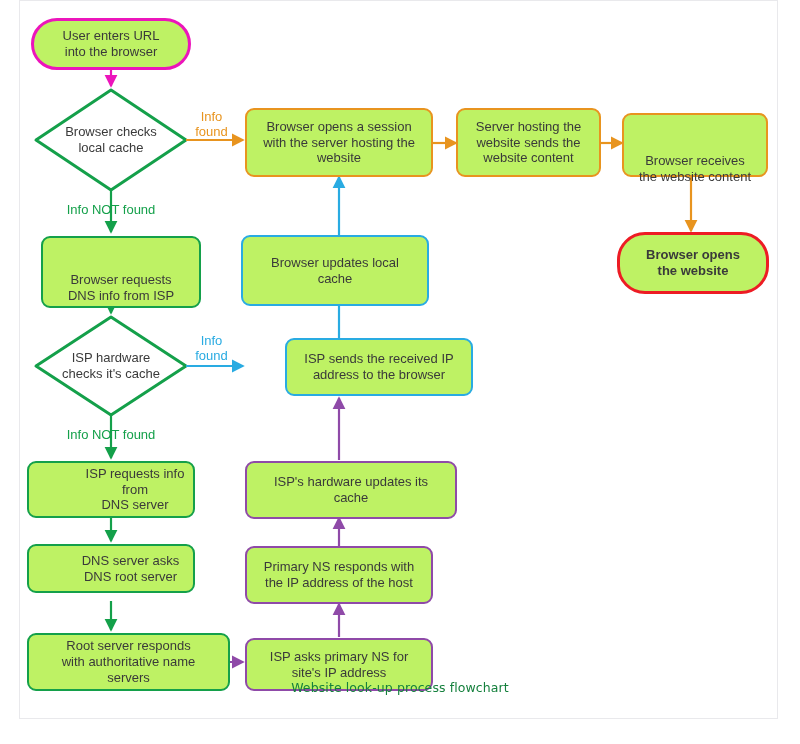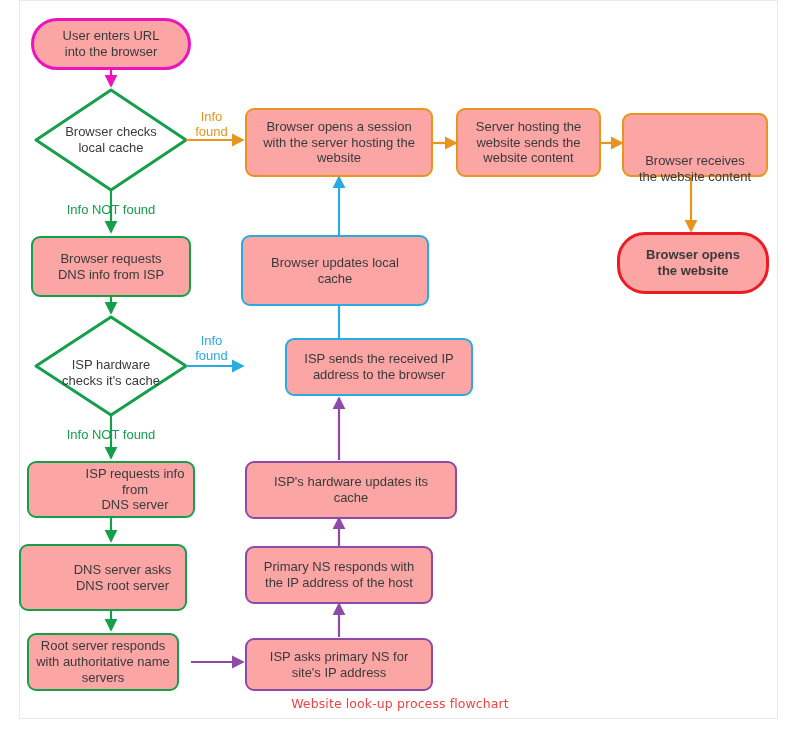--- a/index.html
+++ b/index.html
@@ -47,21 +47,21 @@
   .node {
     position: absolute;
     box-sizing: border-box;
     display: flex;
     align-items: center;
     justify-content: center;
     text-align: center;
     color: #3a3a3a;
     font-size: 13px;
     line-height: 1.22;
-    background: #fca5a5;
+    background: #bef264;
     padding: 2px 6px;
   }
   .node.rounded {
     border-radius: 9px;
     border-style: solid;
     border-width: 2.5px;
   }
   .node.terminal {
     border-radius: 28px;
     border-style: solid;
@@ -82,26 +82,26 @@
   .edge-label {
     position: absolute;
     font-size: 13px;
     line-height: 1.15;
     text-align: center;
     white-space: pre-line;
   }
   #caption {
     position: absolute;
     left: 0;
-    top: 696px;
+    top: 680px;
     width: 800px;
     text-align: center;
     font-family: "DejaVu Sans", sans-serif;
     font-size: 12.5px;
-    color: #ef4444;
+    color: #15803d;
     letter-spacing: 0.1px;
   }
 </style>
 </head>
 <body>
 
 <div id="page">
   <div id="card"></div>
 
   <div id="stage">
@@ -167,41 +167,41 @@
     <div class="node terminal" style="left:31px; top:18px; width:160px; height:52px; border-color:#ec15bb;">
       <span style="white-space:pre-line;">User enters URL
 into the browser</span>
     </div>
 
     <div class="node diamond" style="left:36px; top:115px; width:150px; height:50px;">
       <span class="diamond-label" style="white-space:pre-line;">Browser checks
 local cache</span>
     </div>
 
-    <div class="node rounded" style="left:31px; top:236px; width:160px; height:61px; border-color:#14a04a;">
+    <div class="node rounded" style="left:41px; top:236px; width:160px; height:72px; border-color:#14a04a;align-items:flex-end;">
       <span style="white-space:pre-line;">Browser requests
 DNS info from ISP</span>
     </div>
 
-    <div class="node diamond" style="left:36px; top:341px; width:150px; height:50px;align-items:flex-end;">
+    <div class="node diamond" style="left:36px; top:341px; width:150px; height:50px;">
       <span class="diamond-label" style="white-space:pre-line;">ISP hardware
 checks it's cache</span>
     </div>
 
     <div class="node rounded" style="left:27px; top:461px; width:168px; height:57px; border-color:#14a04a;">
       <span style="white-space:pre-line;margin-left:48px;">ISP requests info from
 DNS server</span>
     </div>
 
-    <div class="node rounded" style="left:19px; top:544px; width:168px; height:67px; border-color:#14a04a;padding-left:45px;">
+    <div class="node rounded" style="left:27px; top:544px; width:168px; height:49px; border-color:#14a04a;padding-left:45px;">
       <span style="white-space:pre-line;">DNS server asks
 DNS root server</span>
     </div>
 
-    <div class="node rounded" style="left:27px; top:633px; width:152px; height:58px; border-color:#14a04a;">
+    <div class="node rounded" style="left:27px; top:633px; width:203px; height:58px; border-color:#14a04a;">
       <span style="white-space:pre-line;">Root server responds
 with authoritative name
 servers</span>
     </div>
 
     <div class="node rounded" style="left:245px; top:546px; width:188px; height:58px; border-color:#8f4aa8;">
       <span style="white-space:pre-line;">Primary NS responds with
 the IP address of the host</span>
     </div>
 

